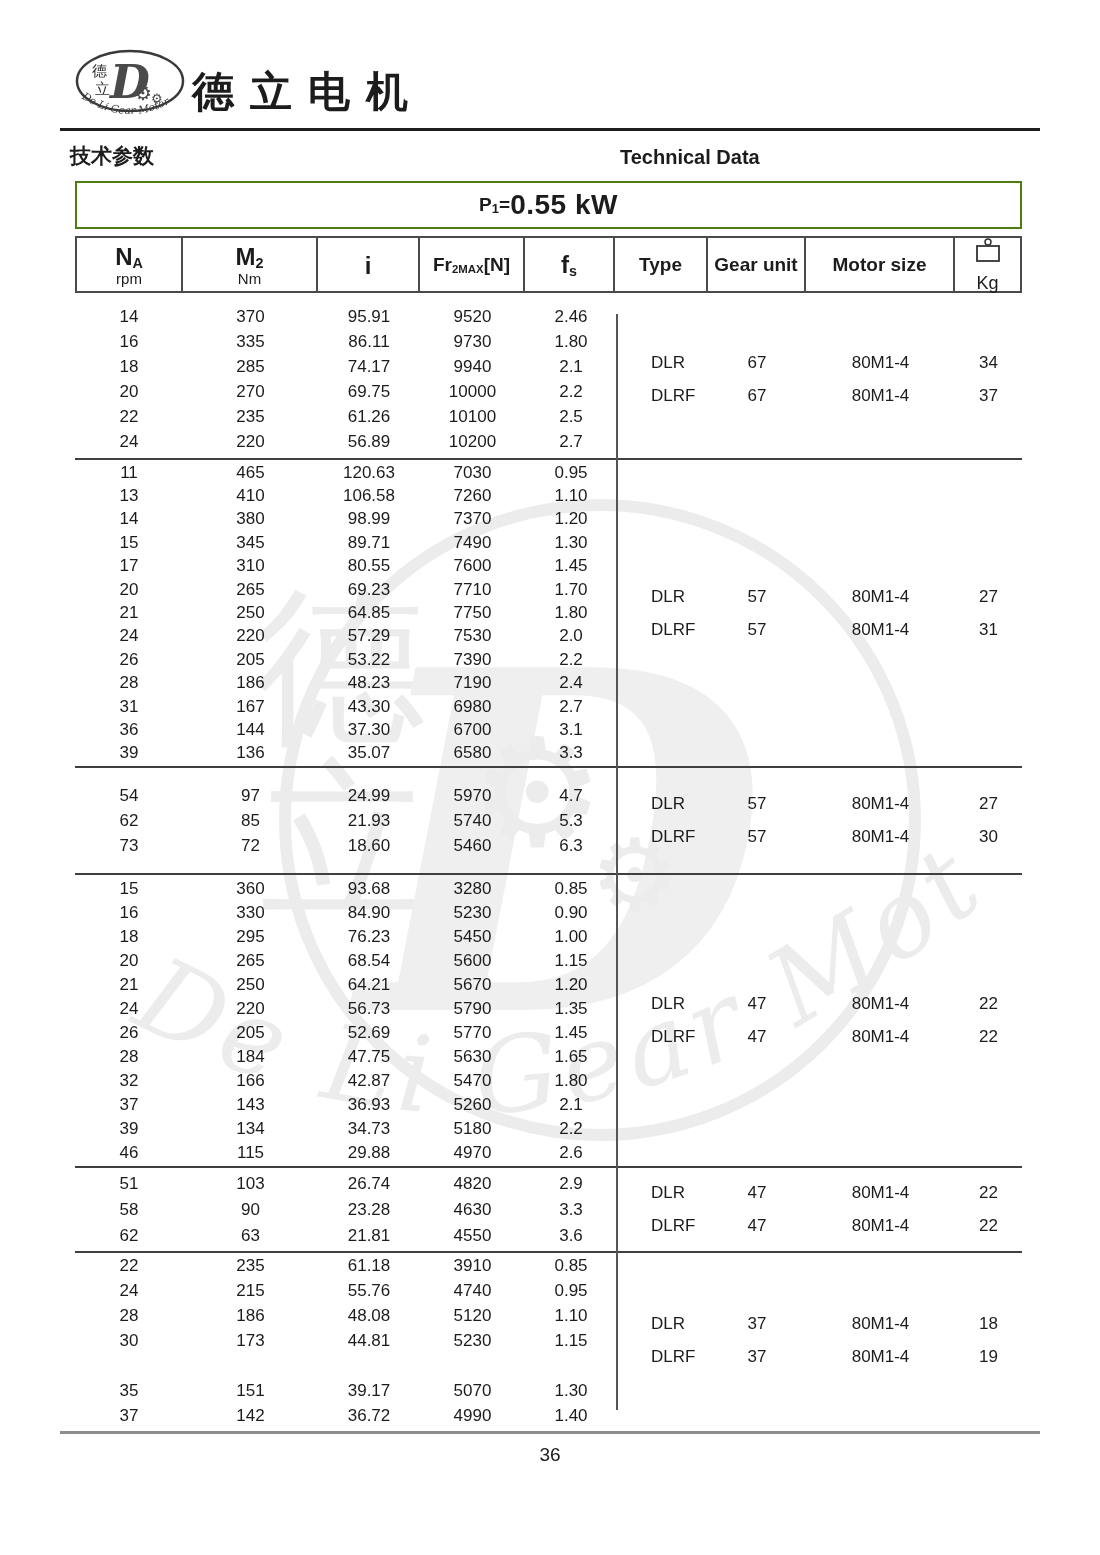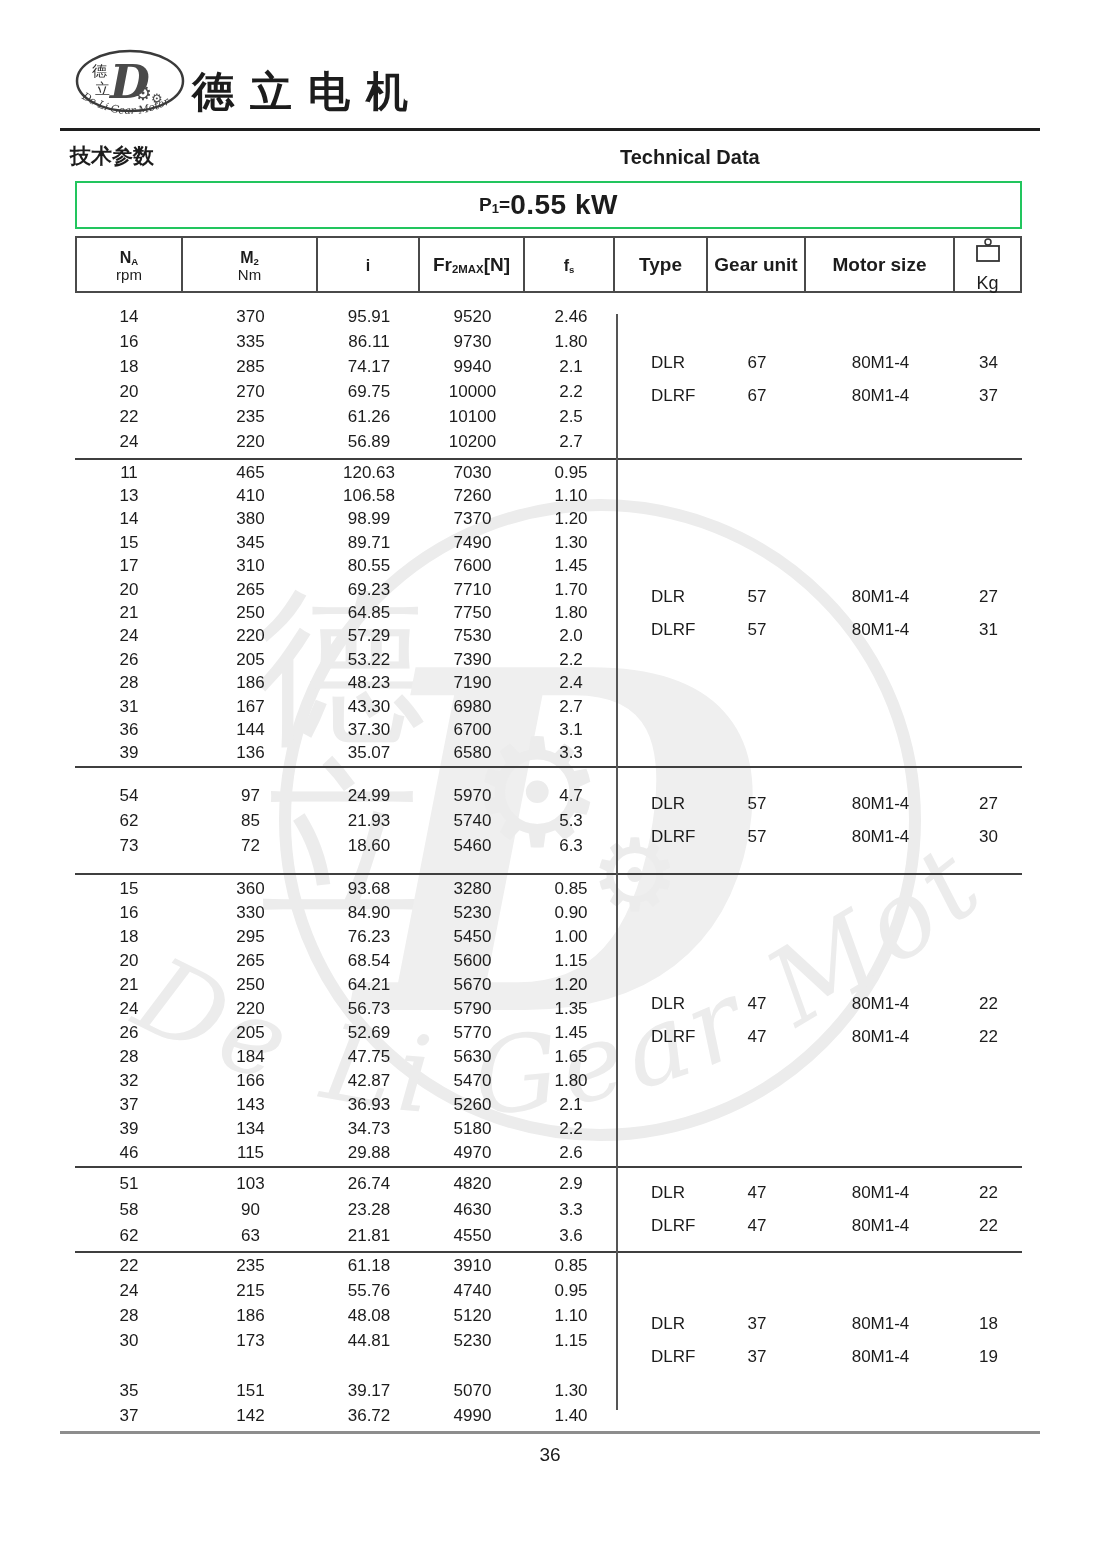--- a/index.html
+++ b/index.html
@@ -9,32 +9,32 @@
 
   
   .logo{position:absolute;left:72px;top:48px;z-index:1;}
   .brand-name{position:absolute;left:192px;top:64px;font-size:42px;font-weight:bold;
               letter-spacing:16px;font-family:"DejaVu Serif",serif;z-index:1;}
   .top-rule{position:absolute;left:60px;top:128px;width:980px;height:3px;background:#1e1e1e;z-index:1;}
   .section-zh{position:absolute;left:70px;top:142px;font-size:21px;font-weight:bold;z-index:1;}
   .section-en{position:absolute;left:576px;top:146px;font-size:20px;font-weight:bold;z-index:1;margin-left:44px;}
 
   
-  .power-box{position:absolute;left:75px;top:181px;width:947px;height:48px;border:2px solid #22c55e;
+  .power-box{position:absolute;left:75px;top:181px;width:947px;height:48px;border:2px solid #4d7c0f;
              box-sizing:border-box;display:flex;align-items:center;justify-content:center;z-index:1;background:transparent;}
   .power-sym{font-weight:bold;font-size:19px;}
   .power-sym .sub{font-size:13px;}
   .power-val{font-weight:bold;font-size:28px;letter-spacing:.5px;}
 
   
   .thead{position:absolute;left:75px;top:236px;width:947px;height:57px;border:2px solid #4a4a4a;
          box-sizing:border-box;display:grid;grid-template-columns:106px 135px 102px 105px 90px 93px 98px 149px auto;z-index:1;}
   .th{display:flex;flex-direction:column;align-items:center;justify-content:center;line-height:1.08;border-right:2px solid #4a4a4a;}
   .th:last-child{border-right:none;}
-  .th-main{font-weight:bold;font-size:16px;}
+  .th-main{font-weight:bold;font-size:24px;}
   .th-main.smaller{font-size:19px;}
   .sub{font-size:.6em;vertical-align:-0.18em;}
   .th-unit{font-size:15px;}
   .kg-label{font-size:18px;margin-top:11px;}
 
   
   .tbody{position:absolute;left:75px;top:300px;width:947px;z-index:1;}
   .block{position:relative;box-sizing:border-box;}
   .block:not(:last-child){border-bottom:2px solid #3f3f3f;}
   .rows{width:542px;height:100%;display:flex;flex-direction:column;justify-content:center;}

